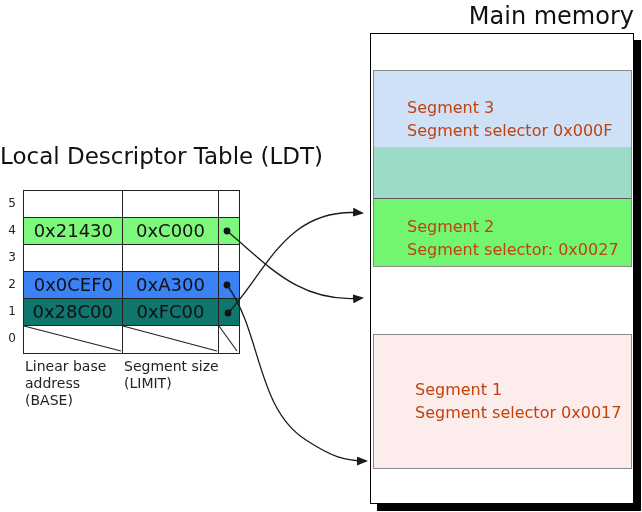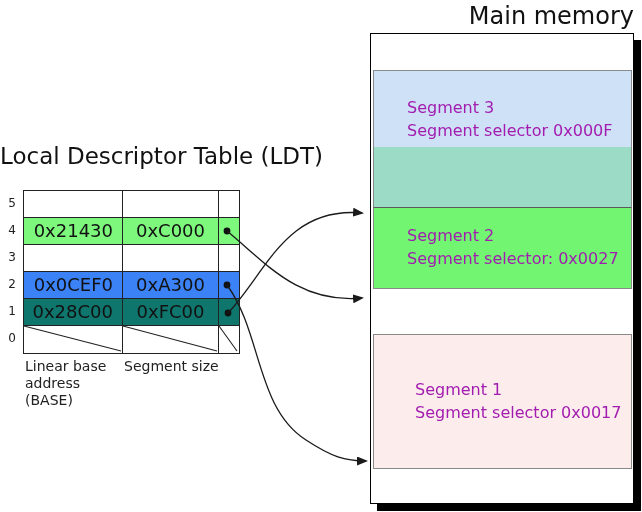--- a/index.html
+++ b/index.html
@@ -48,27 +48,27 @@
     position:absolute;left:370px;top:2px;width:264px;
     text-align:right;font-size:24px;color:#111;
   }
   .mem-box{
     position:absolute;left:370px;top:33px;width:264px;height:471px;
     background:#fff;border:1px solid #000;box-sizing:border-box;
     box-shadow:7px 7px 0 #000;
   }
   .segment{
     position:absolute;left:2px;width:259px;box-sizing:border-box;
-    border:1px solid #8a8a8a;font-size:16px;line-height:23px;color:#a21caf;
+    border:1px solid #8a8a8a;font-size:16px;line-height:23px;color:#c2410c;
   }
   .segment .seg-text{padding-left:33px;}
   .seg3{top:36px;height:78px;background:#cfe1f7;}
   .seg3 .seg-text{padding-top:25px;}
   .seg-overlap{top:113px;height:66px;background:#9cdbc5;border-top:none;}
-  .seg2{top:173px;height:82px;background:#72f672;border-top:1px solid #5a5a5a;}
+  .seg2{top:164px;height:69px;background:#72f672;border-top:1px solid #5a5a5a;}
   .seg2 .seg-text{padding-top:16px;}
   .seg1{top:300px;height:135px;background:#fcecec;}
   .seg1 .seg-text{padding-top:43px;margin-left:8px;}
   
   .overlay{
     position:absolute;left:0;top:0;width:642px;height:512px;
     pointer-events:none;
   }
 </style>
 </head>
@@ -116,20 +116,21 @@
   </div>
 </div>
 
 <div class="col-label base-label">
   <div>Linear base</div>
   <div>address</div>
   <div>(BASE)</div>
 </div>
 <div class="col-label limit-label">
   <div>Segment size</div>
+  <div>(LIMIT)</div>
 </div>
 
 <div class="mem-title">Main memory</div>
 
 <div class="mem-box">
   <div class="segment seg3">
     <div class="seg-text">
       <div>Segment 3</div>
       <div>Segment selector 0x000F</div>
     </div>

